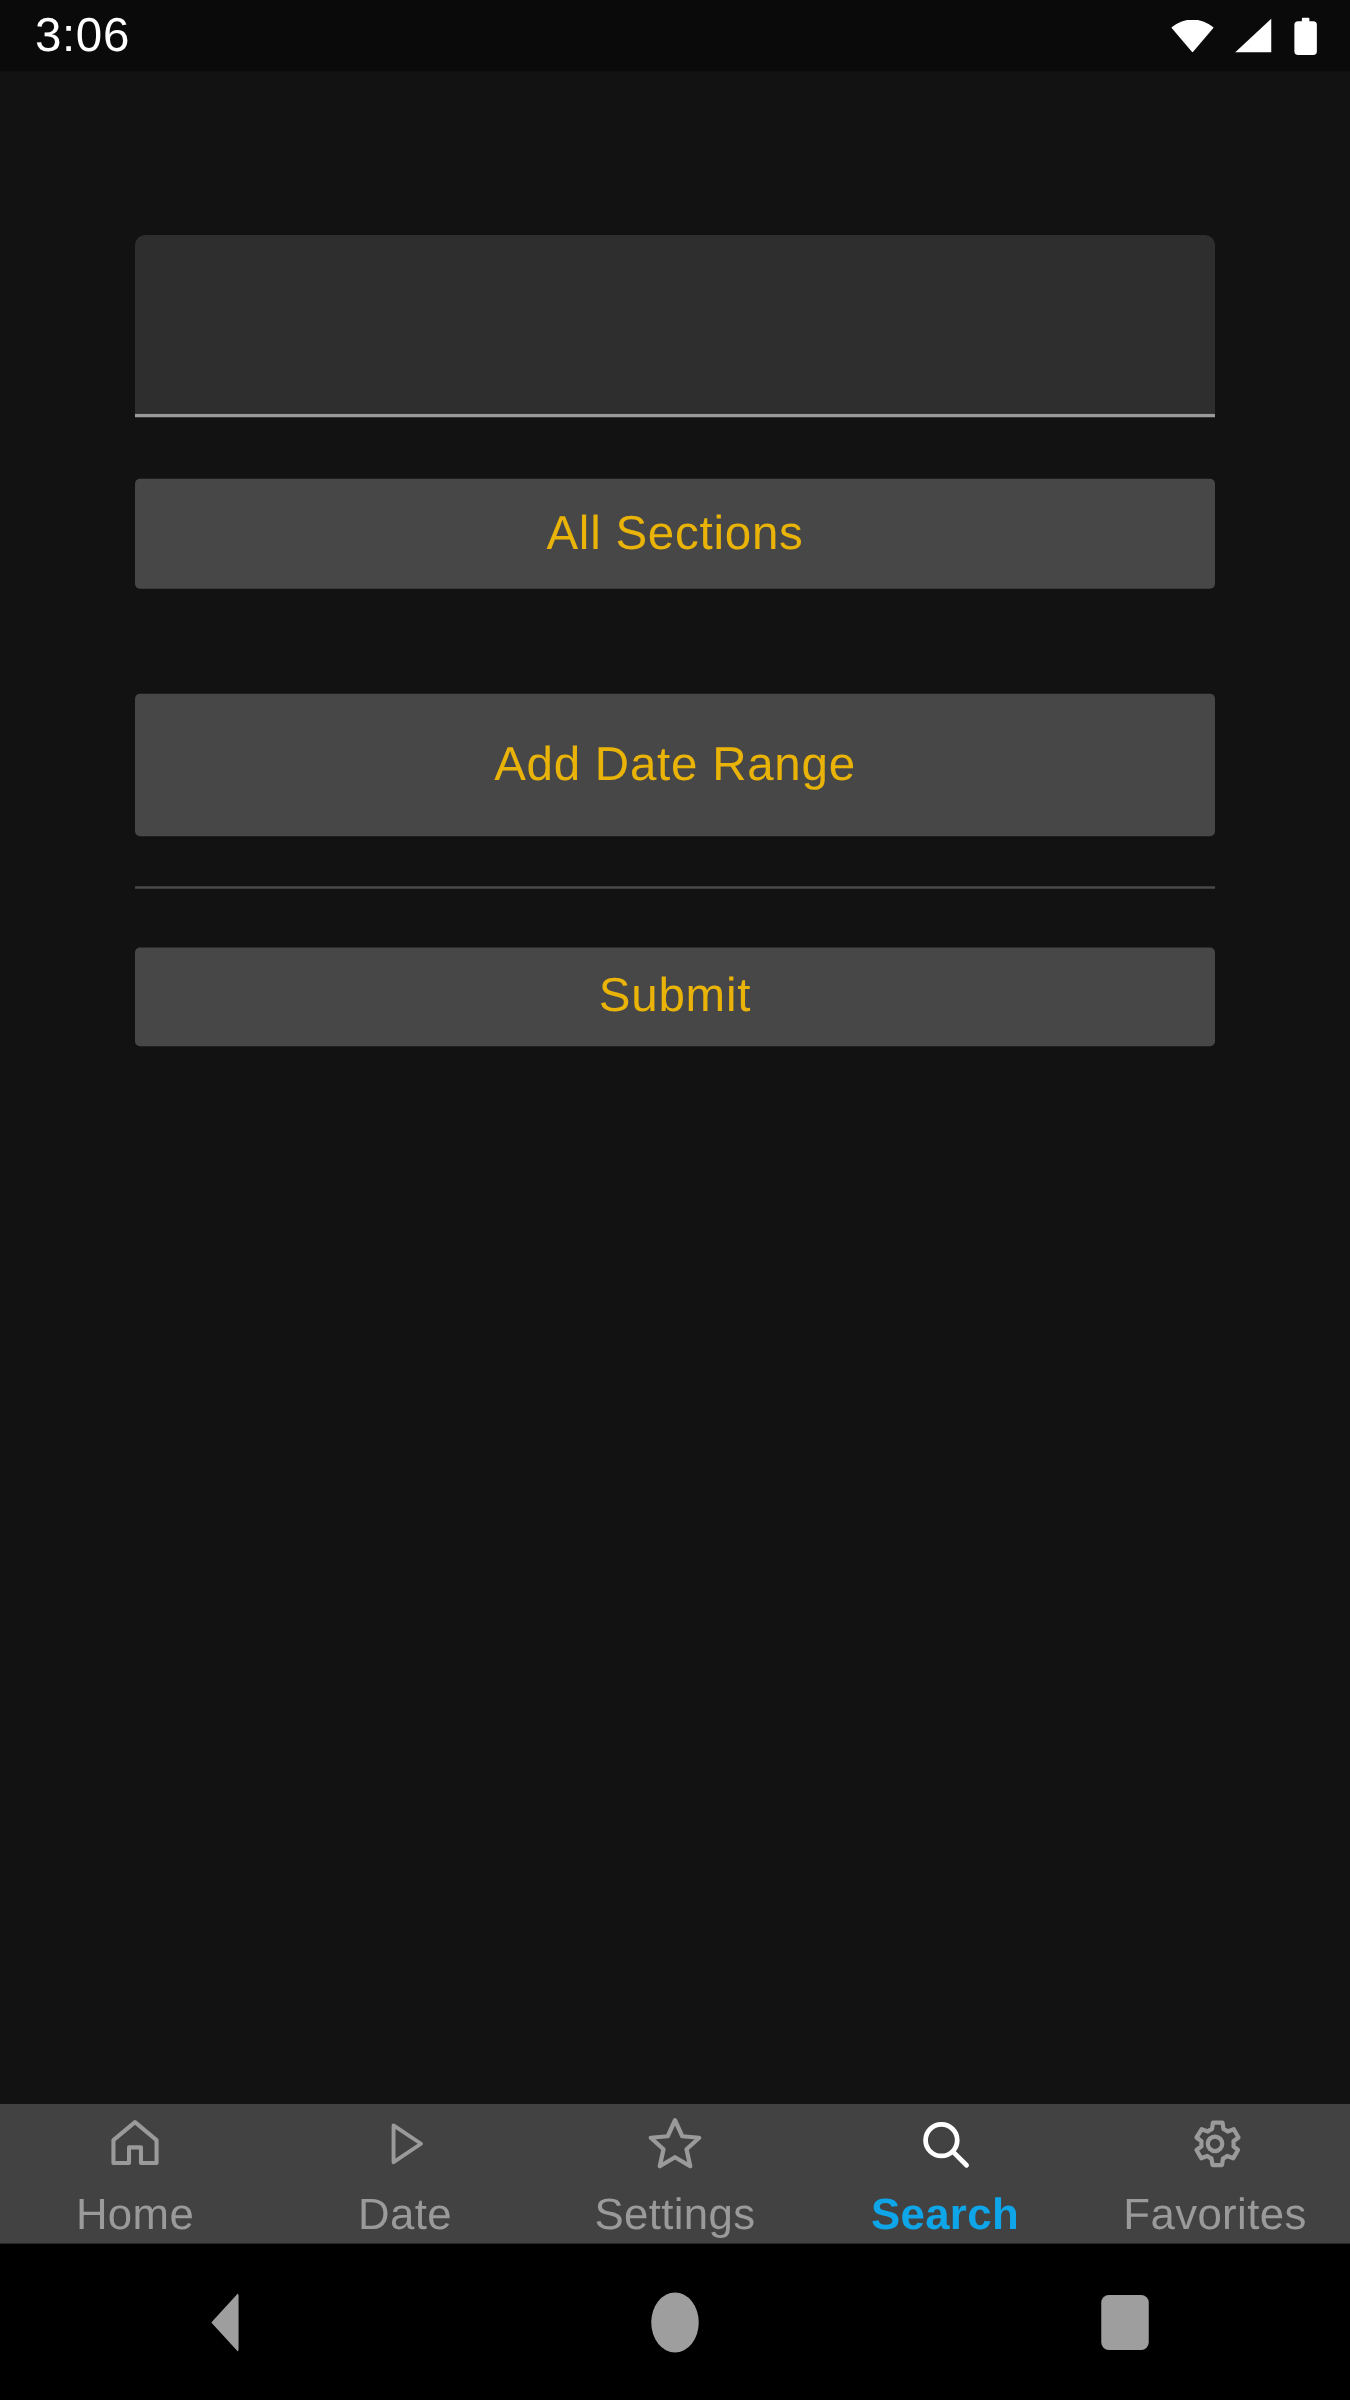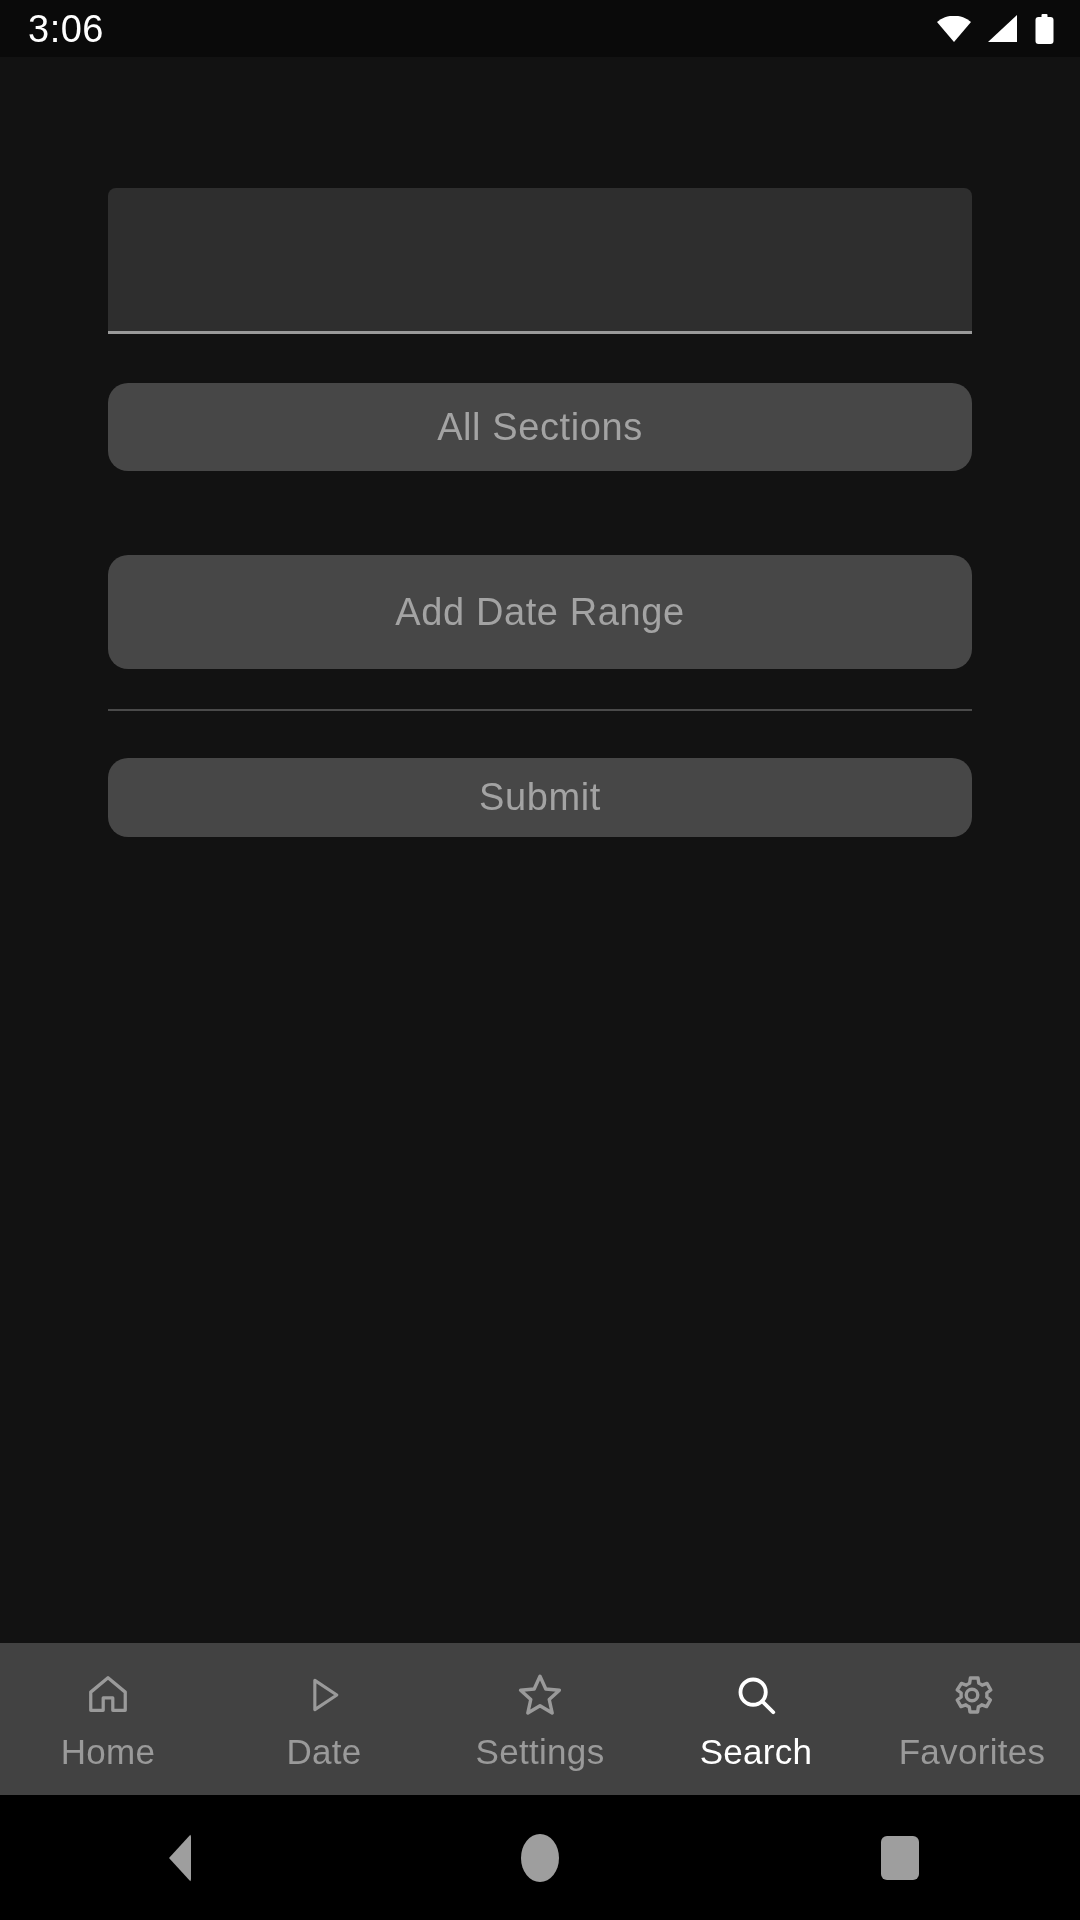--- a/index.html
+++ b/index.html
@@ -59,43 +59,43 @@
     color:#e6e6e6;
     font-family:"Liberation Sans", sans-serif;
     font-size:33px;
   }
   .text-field-input::placeholder { color:#7d7d7d; }
 
   .btn {
     display:flex; align-items:center; justify-content:center;
     background:#474747;
     border:none;
-    border-radius:20px;
-    color:#a3a3a3;
+    border-radius:4px;
+    color:#eab308;
     font-family:"Liberation Sans", sans-serif;
     font-size:38px;
     letter-spacing:0.6px;
     width:100%;
     cursor:pointer;
   }
   .btn-sections { margin-top:49px; height:88px; }
   .btn-daterange { margin-top:84px; height:114px; }
   .btn-submit   { margin-top:47px; height:79px; }
 
   .divider {
     margin-top:40px;
     height:2px;
     background:#4a4a4a;
     width:100%;
   }
 
   
   .tab-bar {
     flex:0 0 auto;
-    height:152px;
+    height:112px;
     background:#424242;
     display:flex;
     align-items:center;
   }
   .tab-item {
     flex:1 1 0;
     height:100%;
     display:flex; flex-direction:column;
     align-items:center; justify-content:center;
     gap:14px;
@@ -106,21 +106,21 @@
   }
   .tab-icon { width:50px; height:50px; display:flex; align-items:center; justify-content:center; }
   .tab-icon svg { display:block; }
   .tab-label {
     font-family:"Liberation Sans", sans-serif;
     font-size:35px;
     color:#9a9a9a;
     line-height:1;
     letter-spacing:0.3px;
   }
-  .tab-item.active .tab-label { color:#ffffff; font-weight:normal; }
+  .tab-item.active .tab-label { color:#0ea5e9; font-weight:bold; }
 
   
   .nav-bar {
     flex:0 0 auto;
     height:125px;
     background:#000000;
     display:flex;
     align-items:center;
     justify-content:space-around;
   }

